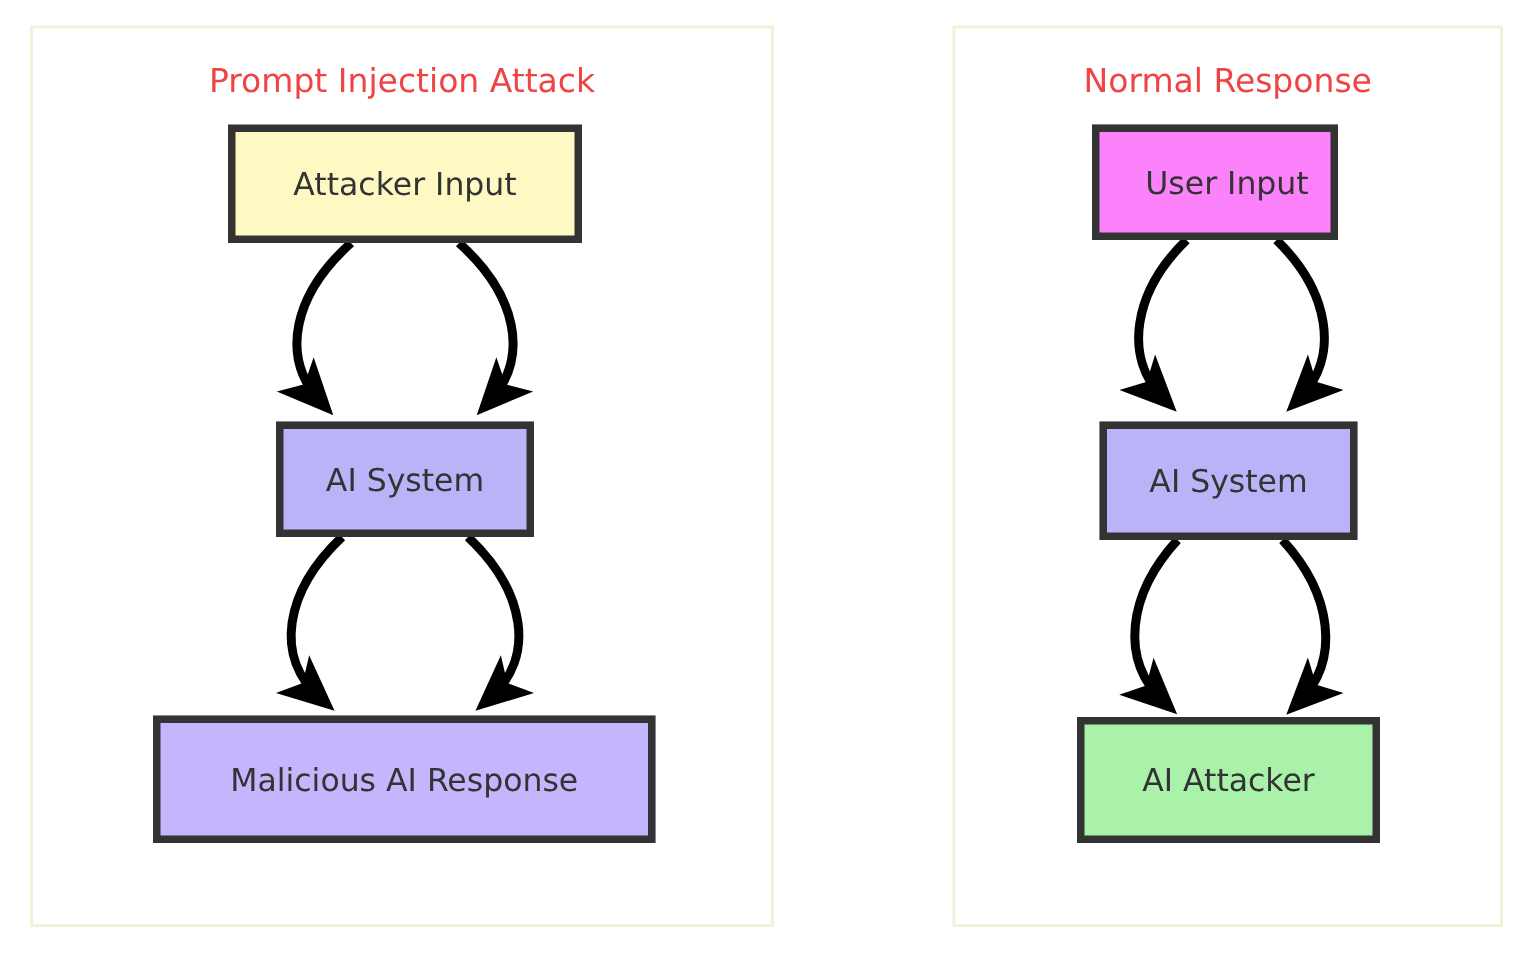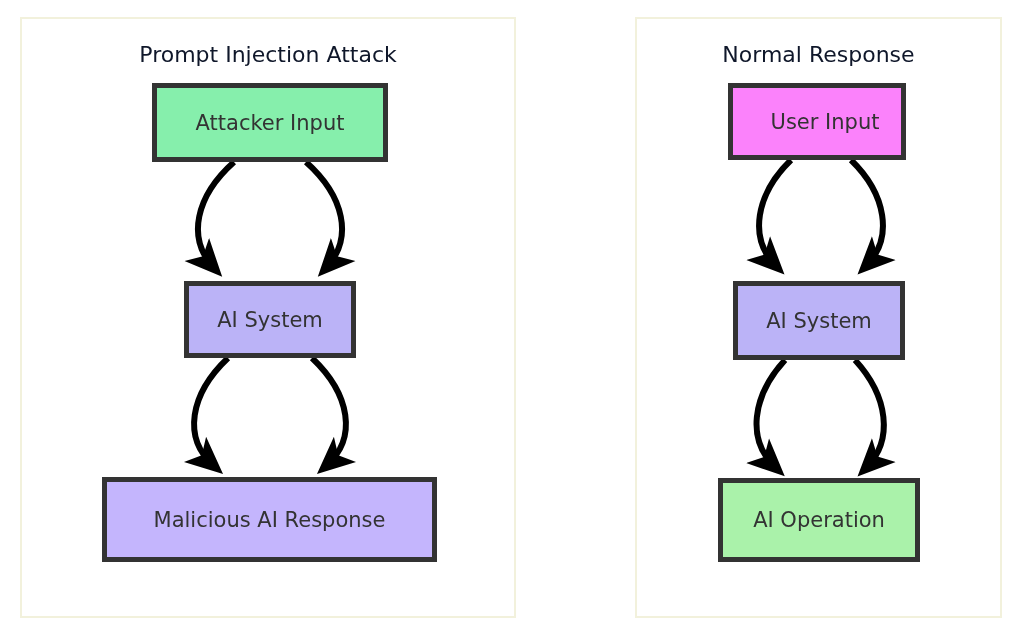--- a/index.html
+++ b/index.html
@@ -26,21 +26,21 @@
     background: #ffffff;
   }
   .panel-title {
     position: absolute;
     top: 22px;
     left: 0;
     width: 100%;
     text-align: center;
     font-size: 22px;
     line-height: 28px;
-    color: #0f172a;
+    color: #ef4444;
     font-family: "DejaVu Sans", sans-serif;
     white-space: nowrap;
   }
   .node {
     position: absolute;
     box-sizing: border-box;
     display: flex;
     align-items: center;
     justify-content: center;
     font-size: 21px;
@@ -83,37 +83,37 @@
     <path class="edge-path" fill="none" stroke="#000000" stroke-width="6" stroke-linecap="butt" marker-end="url(#arrowhead)" d="M 234 162 C 196 196, 186 238, 214 268"></path>
     <path class="edge-path" fill="none" stroke="#000000" stroke-width="6" stroke-linecap="butt" marker-end="url(#arrowhead)" d="M 306 162 C 344 196, 354 238, 326 268"></path>
     <path class="edge-path" fill="none" stroke="#000000" stroke-width="6" stroke-linecap="butt" marker-end="url(#arrowhead)" d="M 228 358 C 190 394, 182 438, 214 466"></path>
     <path class="edge-path" fill="none" stroke="#000000" stroke-width="6" stroke-linecap="butt" marker-end="url(#arrowhead)" d="M 312 358 C 350 394, 358 438, 326 466"></path>
     <path class="edge-path" fill="none" stroke="#000000" stroke-width="6" stroke-linecap="butt" marker-end="url(#arrowhead)" d="M 791 160 C 756 194, 748 238, 776 266"></path>
     <path class="edge-path" fill="none" stroke="#000000" stroke-width="6" stroke-linecap="butt" marker-end="url(#arrowhead)" d="M 851 160 C 886 194, 894 238, 866 266"></path>
     <path class="edge-path" fill="none" stroke="#000000" stroke-width="6" stroke-linecap="butt" marker-end="url(#arrowhead)" d="M 785 360 C 752 396, 746 440, 776 468"></path>
     <path class="edge-path" fill="none" stroke="#000000" stroke-width="6" stroke-linecap="butt" marker-end="url(#arrowhead)" d="M 855 360 C 888 396, 894 440, 866 468"></path>
   </svg>
 
-  <div class="node" style="left:152px; top:83px; width:236px; height:79px; background:#86efac; border:5px solid #333333;">
+  <div class="node" style="left:152px; top:83px; width:236px; height:79px; background:#fef9c3; border:5px solid #333333;">
     <span class="node-label">Attacker Input</span>
   </div>
 
   <div class="node" style="left:184px; top:281px; width:172px; height:77px; background:#BBB3F7; border:5px solid #333333;">
     <span class="node-label">AI System</span>
   </div>
 
   <div class="node" style="left:102px; top:477px; width:335px; height:85px; background:#c4b5fd; border:5px solid #333333;">
     <span class="node-label">Malicious AI Response</span>
   </div>
 
-  <div class="node" style="left:728px; top:83px; width:178px; height:77px; background:#FB82FB; border:5px solid #333333;padding-left:16px;">
+  <div class="node" style="left:728px; top:83px; width:164px; height:77px; background:#FB82FB; border:5px solid #333333;padding-left:16px;">
     <span class="node-label">User Input</span>
   </div>
 
   <div class="node" style="left:733px; top:281px; width:172px; height:79px; background:#BBB3F7; border:5px solid #333333;">
     <span class="node-label">AI System</span>
   </div>
 
   <div class="node" style="left:718px; top:478px; width:202px; height:84px; background:#AAF2AA; border:5px solid #333333;">
-    <span class="node-label">AI Operation</span>
+    <span class="node-label">AI Attacker</span>
   </div>
 
 </div>
 
 </body></html>

